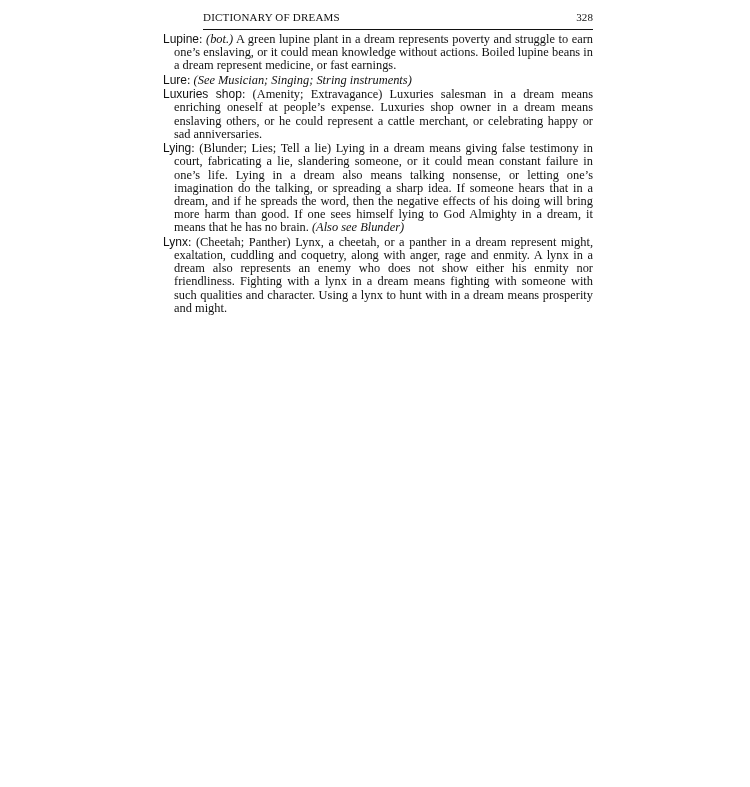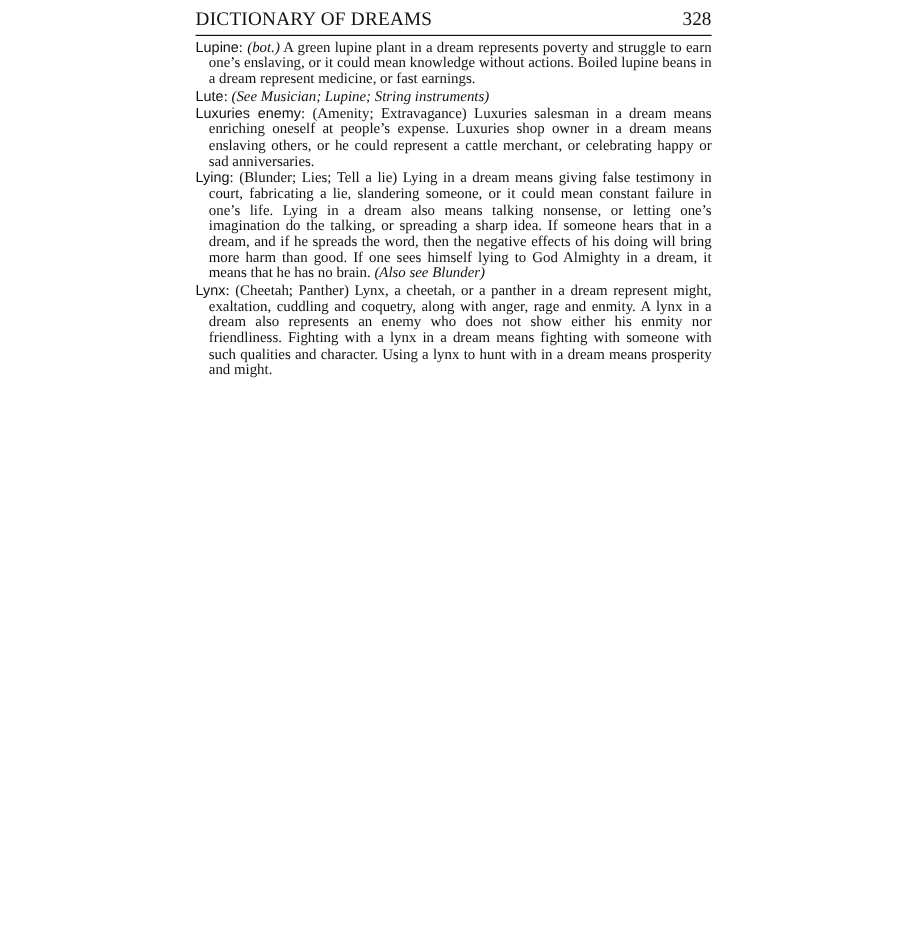--- a/index.html
+++ b/index.html
@@ -18,25 +18,26 @@
       position: absolute;
       left: 163px;
       top: 8px;
       width: 430px;
     }
     .running-head {
       display: flex;
       justify-content: space-between;
       align-items: baseline;
       font-family: "Liberation Serif", "DejaVu Serif", serif;
-      font-size: 16px;
+      font-size: 11px;
       letter-spacing: 0.1px;
       padding-bottom: 3px;
       border-bottom: 1.6px solid #111;
       line-height: 18px;
+      margin-left: 40px;
     }
     .running-head .title { letter-spacing: 0.2px; }
     .entries {
       margin-top: 3px;
       font-family: "Liberation Serif", "DejaVu Serif", serif;
       font-size: 12.4px;
       line-height: 13.2px;
     }
     .entry {
       padding-left: 11px;
@@ -58,21 +59,21 @@
   <div class="running-head">
     <span class="title">DICTIONARY OF DREAMS</span>
     <span class="pnum">328</span>
   </div>
 
   <div class="entries">
     <p class="entry"><span class="headword">Lupine</span>: <span class="it">(bot.)</span><span> A green lupine plant in a dream represents poverty and struggle to earn one’s enslaving, or it could mean knowledge without actions. Boiled lupine beans in a dream represent medicine, or fast earnings.</span></p>
 
 
 
-    <p class="entry"><span class="headword">Lute</span>: <span class="it">(See Musician; Lupine; String instruments)</span></p>
+    <p class="entry"><span class="headword">Lure</span>: <span class="it">(See Musician; Singing; String instruments)</span></p>
 
-    <p class="entry"><span class="headword">Luxuries enemy</span>: <span>(Amenity; Extravagance) Luxuries salesman in a dream means enriching oneself at people’s expense. Luxuries shop owner in a dream means enslaving others, or he could represent a cattle merchant, or celebrating happy or sad anniversaries.</span></p>
+    <p class="entry"><span class="headword">Luxuries shop</span>: <span>(Amenity; Extravagance) Luxuries salesman in a dream means enriching oneself at people’s expense. Luxuries shop owner in a dream means enslaving others, or he could represent a cattle merchant, or celebrating happy or sad anniversaries.</span></p>
 
     <p class="entry"><span class="headword">Lying</span>: <span>(Blunder; Lies; Tell a lie) Lying in a dream means giving false testimony in court, fabricating a lie, slandering someone, or it could mean constant failure in one’s life. Lying in a dream also means talking nonsense, or letting one’s imagination do the talking, or spreading a sharp idea. If someone hears that in a dream, and if he spreads the word, then the negative effects of his doing will bring more harm than good. If one sees himself lying to God Almighty in a dream, it means that he has no brain. </span><span class="it">(Also see Blunder)</span></p>
 
     <p class="entry"><span class="headword">Lynx</span>: <span>(Cheetah; Panther) Lynx, a cheetah, or a panther in a dream represent might, exaltation, cuddling and coquetry, along with anger, rage and enmity. A lynx in a dream also represents an enemy who does not show either his enmity nor friendliness. Fighting with a lynx in a dream means fighting with someone with such qualities and character. Using a lynx to hunt with in a dream means prosperity and might.</span></p>
   </div>
 </div>
 
 </body></html>

